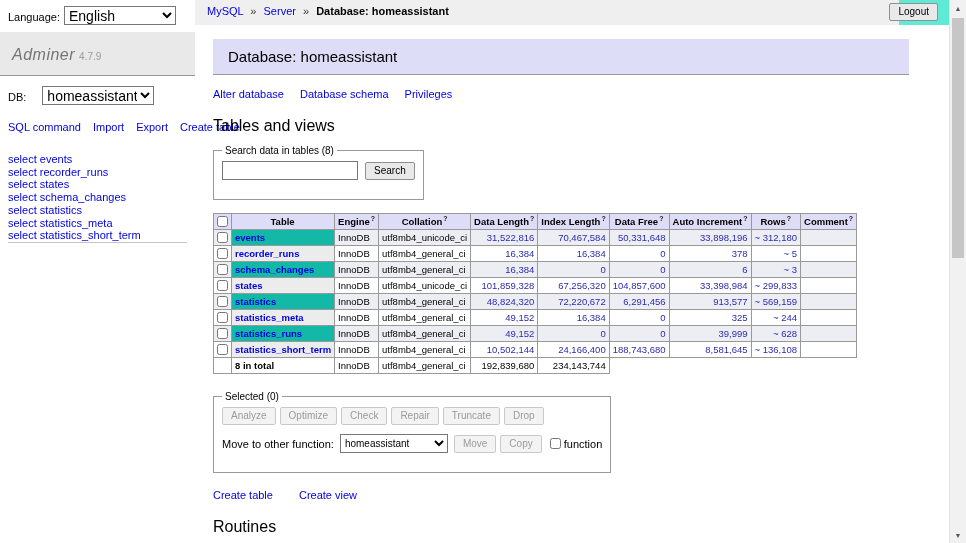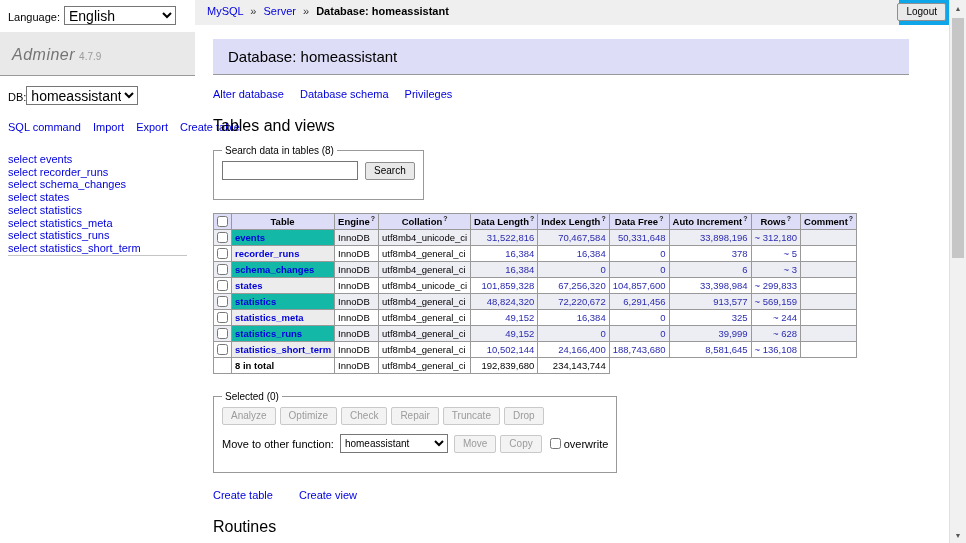--- a/index.html
+++ b/index.html
@@ -22,34 +22,34 @@
   }
   .lang-row select { width:112px; }
   .brand {
     margin:0; background:#e9e9e9; border-bottom:1px solid #999;
     padding:8px 12px 9px; font-weight:normal;
   }
   .brand-name { font-style:italic; font-size:16px; color:#757575; letter-spacing:.5px; }
   .brand-ver { font-size:10px; color:#9a9a9a; margin-left:4px; }
   .sidebar-inner { padding:10px 8px 0; }
   .db-row { margin:0 0 16px; white-space:nowrap; }
-  .db-row label { margin-right:0; }
+  .db-row label { margin-right:16px; }
   .db-row select { width:112px; }
   .main-links { margin:0 0 18px; line-height:1.25; }
   .main-links a { margin-right:12px; white-space:nowrap; }
   .table-links { list-style:none; margin:0; padding:0 0 0; border-bottom:1px solid #c5c5c5; line-height:1.16; }
   .table-links li { padding:0; white-space:nowrap; }
 
   
   .main { position:absolute; left:195px; top:0; width:754px; height:100%; }
   .topbar { display:flex; height:25px; }
   .breadcrumb { flex:1; background:#efefef; padding:5px 12px; white-space:nowrap; }
   .breadcrumb b { font-weight:bold; }
   .sep { color:#333; margin:0 4px; }
-  .logout-wrap { width:50px; padding:3px 3px 0 0; display:flex; justify-content:flex-end; align-items:flex-start; background:#0ea5e9; }
+  .logout-wrap { width:50px; padding:3px 11px 0 0; display:flex; justify-content:flex-end; align-items:flex-start; background:#5eead4; }
 
   button {
     font-family:inherit; font-size:10px; color:#000;
     background:#e9e9e9; border:1px solid #8f8f8f; border-radius:2px;
     padding:2px 8px; line-height:1.2; cursor:pointer;
   }
   button.disabled { color:#9b9b9b; background:#f3f3f3; border-color:#c9c9c9; cursor:default; }
 
   .content { padding:14px 40px 0 18px; }
   .page-title {
@@ -116,25 +116,24 @@
     <div class="sidebar-inner">
       <p class="db-row">
         <label>DB:</label><select><option>homeassistant</option></select>
       </p>
       <p class="main-links">
         <a>SQL command</a><a>Import</a><a>Export</a><a>Create table</a>
       </p>
       <ul class="table-links">
           <li><a>select events</a></li>
           <li><a>select recorder_runs</a></li>
+          <li><a>select states</a></li>
           <li><a>select schema_changes</a></li>
-          <li><a>select states</a></li>
           <li><a>select statistics</a></li>
           <li><a>select statistics_meta</a></li>
-          <li><a>select statistics_runs</a></li>
           <li><a>select statistics_short_term</a></li>
         </ul>
     </div>
   </aside>
 
   <div class="main">
     <div class="topbar">
       <div class="breadcrumb">
         <a>MySQL</a>
         <span class="sep">»</span>
@@ -291,21 +290,21 @@
         <legend>Selected (0)</legend>
         <div class="sel-buttons">
           <button class="disabled" disabled="">Analyze</button><button class="disabled" disabled="">Optimize</button><button class="disabled" disabled="">Check</button><button class="disabled" disabled="">Repair</button><button class="disabled" disabled="">Truncate</button><button class="disabled" disabled="">Drop</button>
         </div>
         <div class="move-row">
           <span class="move-label">Move to other function:</span>
           <select><option>homeassistant</option></select>
           <button class="disabled" disabled="">Move</button>
             <button class="disabled" disabled="">Copy</button>
           <input type="checkbox" style="">
-            <label>overwrite</label>
+            <label>function</label>
         </div>
       </fieldset>
 
       <p class="post-links">
         <a>Create table</a><a>Create view</a>
       </p>
 
       <h3>Routines</h3>
       <p class="routine-links">
         <a>Create procedure</a><a>Create function</a>

